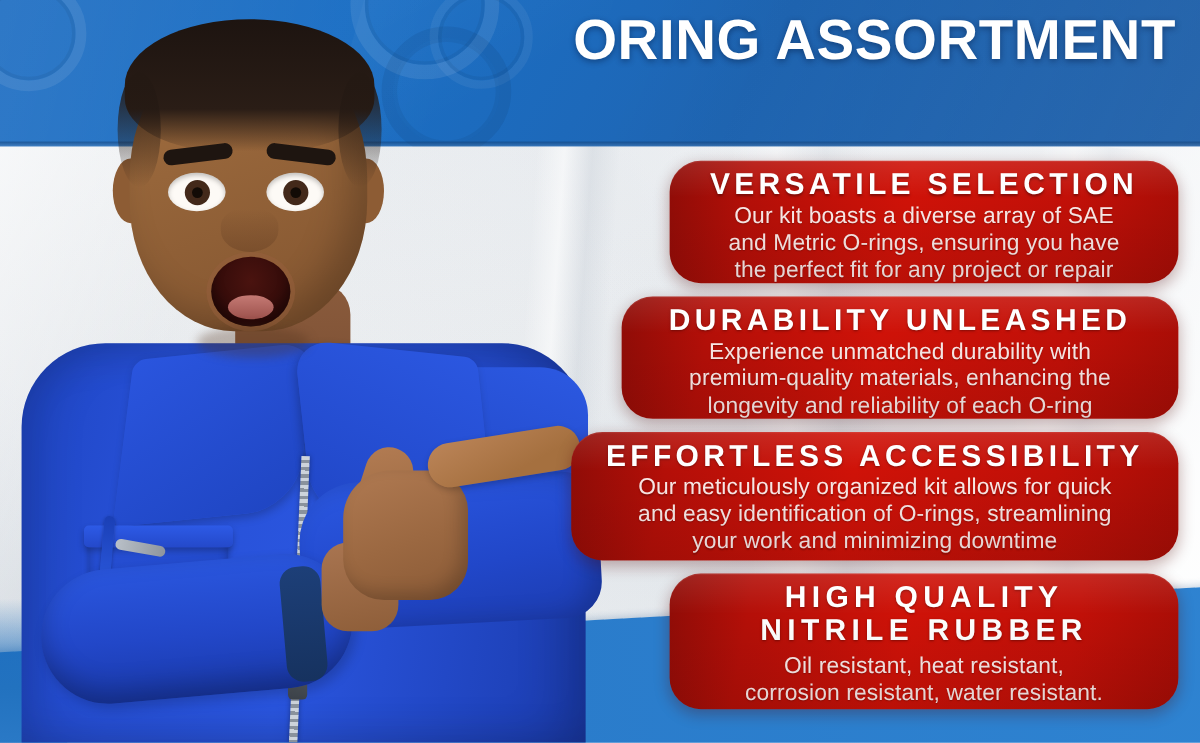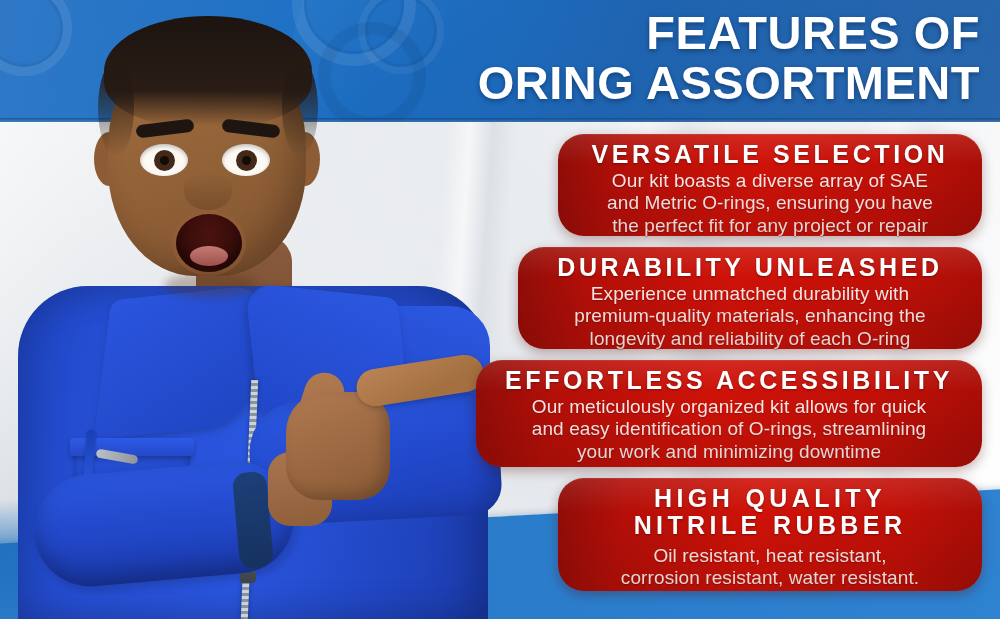--- a/index.html
+++ b/index.html
@@ -297,21 +297,20 @@
     <div class="band-sheen"></div>
     <div class="band-diag"></div>
     <div class="oring-deco d1"></div>
     <div class="oring-deco d2"></div>
     <div class="oring-deco d3"></div>
     <div class="oring-deco d4"></div>
     <div class="band-bottom-line"></div>
   </div>
 
   <div class="title">
-    <span>FEATURES OF</span>
     <span class="l2">ORING ASSORTMENT</span>
   </div>
 
   <div class="person">
     <div class="p-layer neck"></div>
     <div class="p-layer tshirt"></div>
     <div class="p-layer torso"></div>
     <div class="p-layer shoulder-r"></div>
     <div class="p-layer collar-l"></div>
     <div class="p-layer collar-r"></div>

